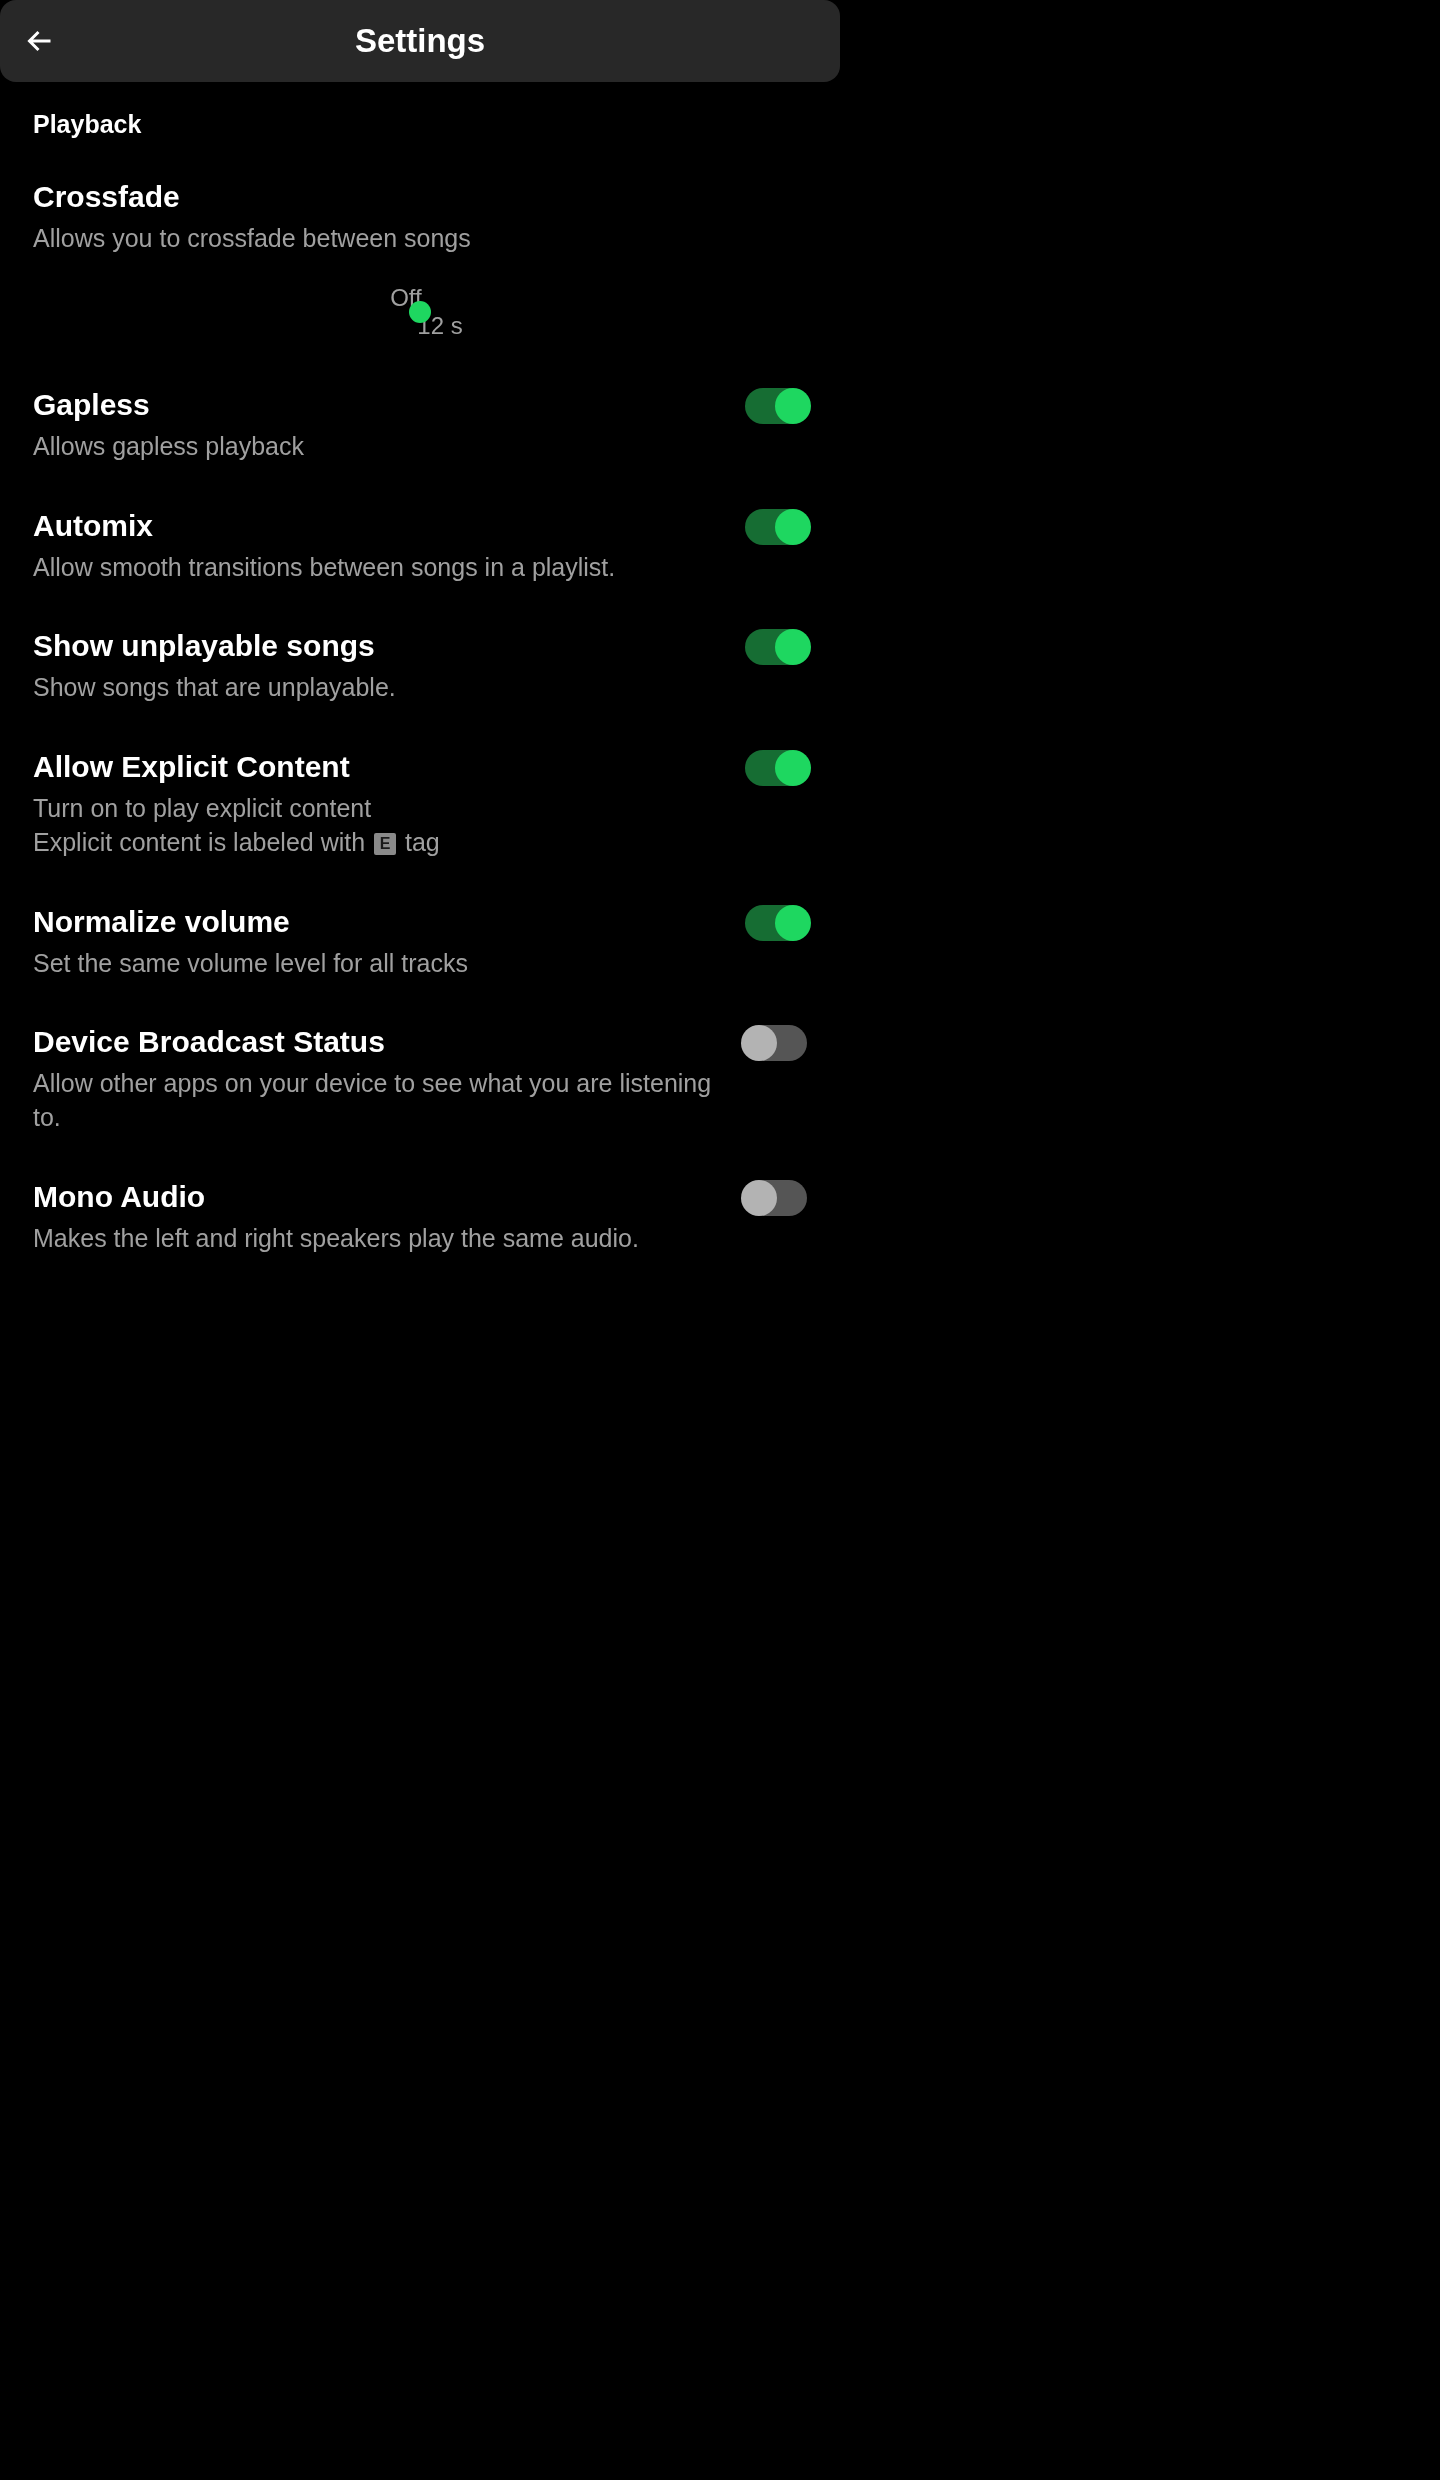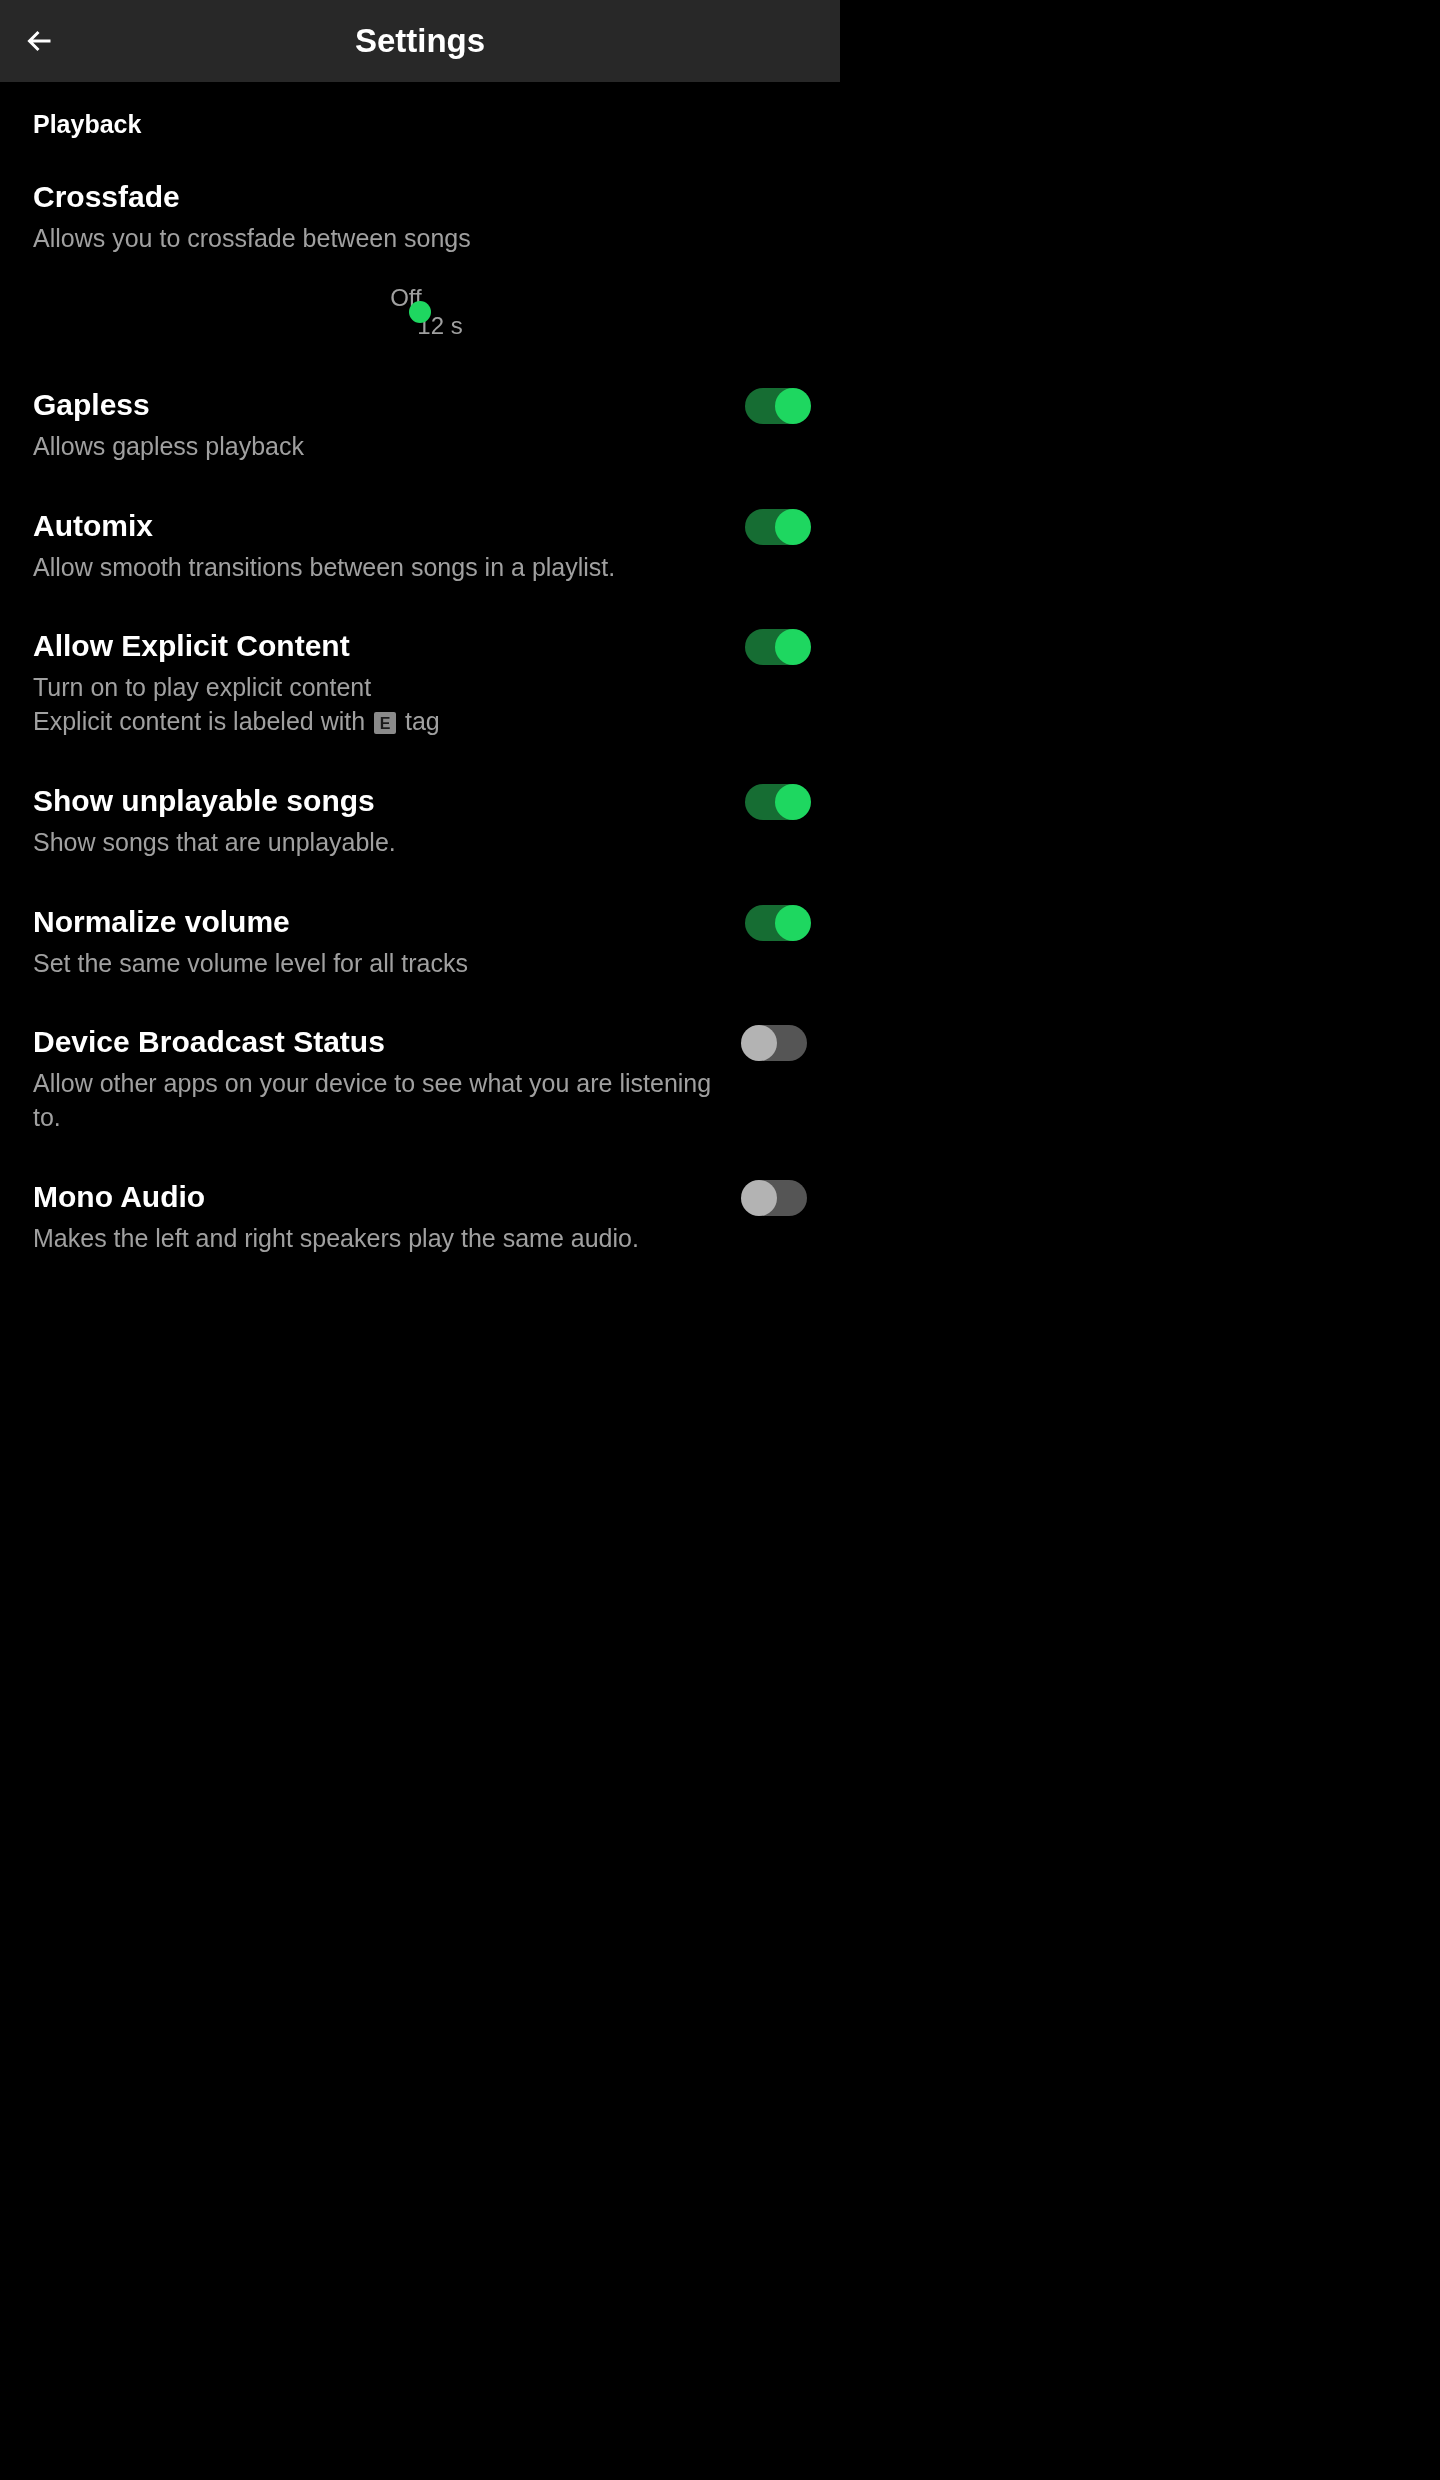--- a/index.html
+++ b/index.html
@@ -12,20 +12,21 @@
       background: #000000;
       color: #ffffff;
       width: 840px;
     }
     .header {
       background: #282828;
       display: flex;
       align-items: center;
       padding: 22px 20px;
       position: relative;
+      border-radius: 16px;
     }
     .back-icon {
       position: absolute;
       left: 20px;
       display: flex;
       align-items: center;
       justify-content: center;
       width: 40px;
       height: 40px;
     }
@@ -205,45 +206,45 @@
       <div class="setting-title">Automix</div>
       <div class="setting-desc">Allow smooth transitions between songs in a playlist.</div>
     </div>
     <div class="toggle on">
       <div class="toggle-thumb"></div>
     </div>
   </div>
 
   <div class="setting-item">
     <div class="setting-text">
+      <div class="setting-title">Show unplayable songs</div>
+      <div class="setting-desc">Show songs that are unplayable.</div>
+    </div>
+    <div class="toggle on">
+      <div class="toggle-thumb"></div>
+    </div>
+  </div>
+
+  <div class="setting-item">
+    <div class="setting-text">
       <div class="setting-title">Allow Explicit Content</div>
       <div class="setting-desc">
         <span class="setting-desc-line">Turn on to play explicit content</span>
         <span class="setting-desc-line">
           <span>Explicit content is labeled with </span><span class="e-tag">E</span><span> tag</span>
         </span>
       </div>
     </div>
     <div class="toggle on">
       <div class="toggle-thumb"></div>
     </div>
   </div>
 
   <div class="setting-item">
     <div class="setting-text">
-      <div class="setting-title">Show unplayable songs</div>
-      <div class="setting-desc">Show songs that are unplayable.</div>
-    </div>
-    <div class="toggle on">
-      <div class="toggle-thumb"></div>
-    </div>
-  </div>
-
-  <div class="setting-item">
-    <div class="setting-text">
       <div class="setting-title">Normalize volume</div>
       <div class="setting-desc">Set the same volume level for all tracks</div>
     </div>
     <div class="toggle on">
       <div class="toggle-thumb"></div>
     </div>
   </div>
 
   <div class="setting-item">
     <div class="setting-text">

